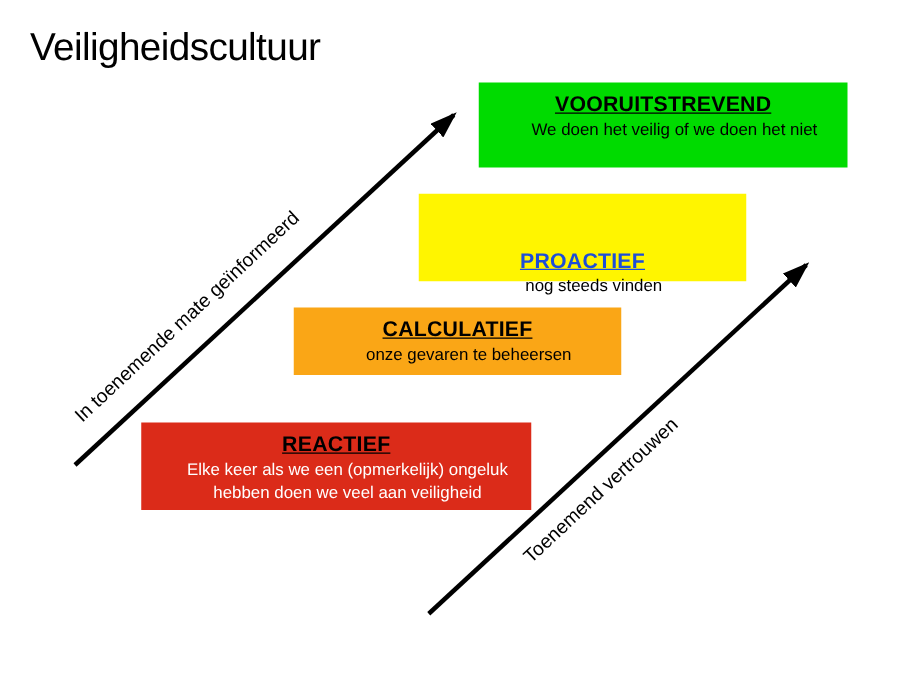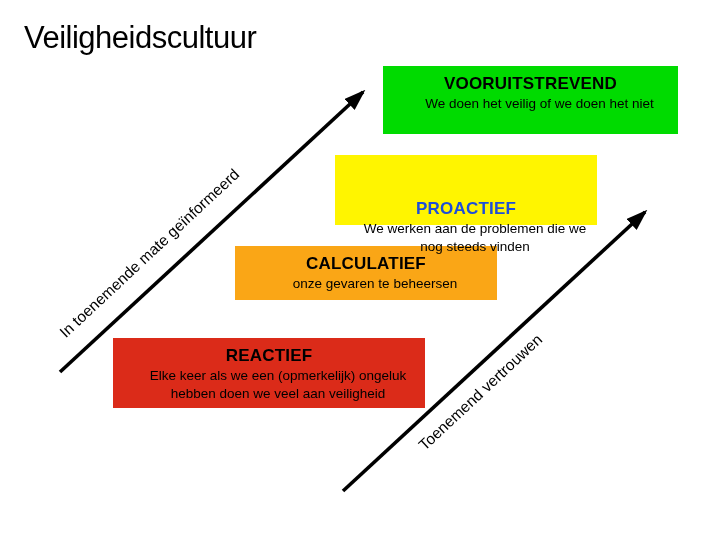--- a/index.html
+++ b/index.html
@@ -37,20 +37,21 @@
     position: absolute;
     box-sizing: border-box;
     text-align: center;
     padding-top: 7px;
   }
   .level-title {
     font-size: 17px;
     font-weight: bold;
     letter-spacing: 0.2px;
     line-height: 1.25;
+    text-decoration: underline;
   }
   .level-desc {
     font-size: 13.5px;
     line-height: 1.34;
     margin-top: 1px;
     padding-left: 18px;
   }
   .level-desc div { white-space: nowrap; }
   #box-vooruitstrevend { left: 383px; top: 66px;  width: 295px; height: 68px; }
   #box-proactief       { left: 335px; top: 155px; width: 262px; height: 70px; }
@@ -73,37 +74,36 @@
     </defs>
     <line x1="60" y1="372" x2="363" y2="92" marker-end="url(#arrowhead)" style="stroke: rgb(0, 0, 0);"></line>
     <line x1="343" y1="491" x2="645" y2="212" marker-end="url(#arrowhead)" style="stroke: rgb(0, 0, 0);"></line>
     <text class="arrow-label" x="153" y="257" text-anchor="middle" transform="rotate(-43 153 257)">In toenemende mate geïnformeerd</text>
     <text class="arrow-label" x="484" y="396" text-anchor="middle" transform="rotate(-43 484 396)">Toenemend vertrouwen</text>
   </svg>
 
 
   <div class="level-box" id="box-reactief" style="background-color: rgb(219, 43, 25);">
     <div class="level-title" style="color: rgb(0, 0, 0);">REACTIEF</div>
-    <div class="level-desc" style="color: #000000;">
+    <div class="level-desc" style="color: #ffffff;">
       <div>Elke keer als we een (opmerkelijk) ongeluk</div>
       <div>hebben doen we veel aan veiligheid</div>
     </div>
   </div>
 
   <div class="level-box" id="box-calculatief" style="background-color: rgb(250, 166, 22);">
     <div class="level-title" style="color: rgb(0, 0, 0);">CALCULATIEF</div>
     <div class="level-desc" style="color: rgb(0, 0, 0);">
       <div>onze gevaren te beheersen</div>
     </div>
   </div>
 
   <div class="level-box" id="box-proactief" style="background-color: rgb(255, 245, 0);">
     <div class="level-title" style="color: #1d4ed8; margin-top: 36px;">PROACTIEF</div>
     <div class="level-desc" style="color: rgb(0, 0, 0);">
-      <div>We werken aan de problemen die we</div>
       <div>nog steeds vinden</div>
     </div>
   </div>
 
   <div class="level-box" id="box-vooruitstrevend" style="background-color: rgb(0, 219, 0);">
     <div class="level-title" style="color: rgb(0, 0, 0);">VOORUITSTREVEND</div>
     <div class="level-desc" style="color: rgb(0, 0, 0);">
       <div>We doen het veilig of we doen het niet</div>
     </div>
   </div>

